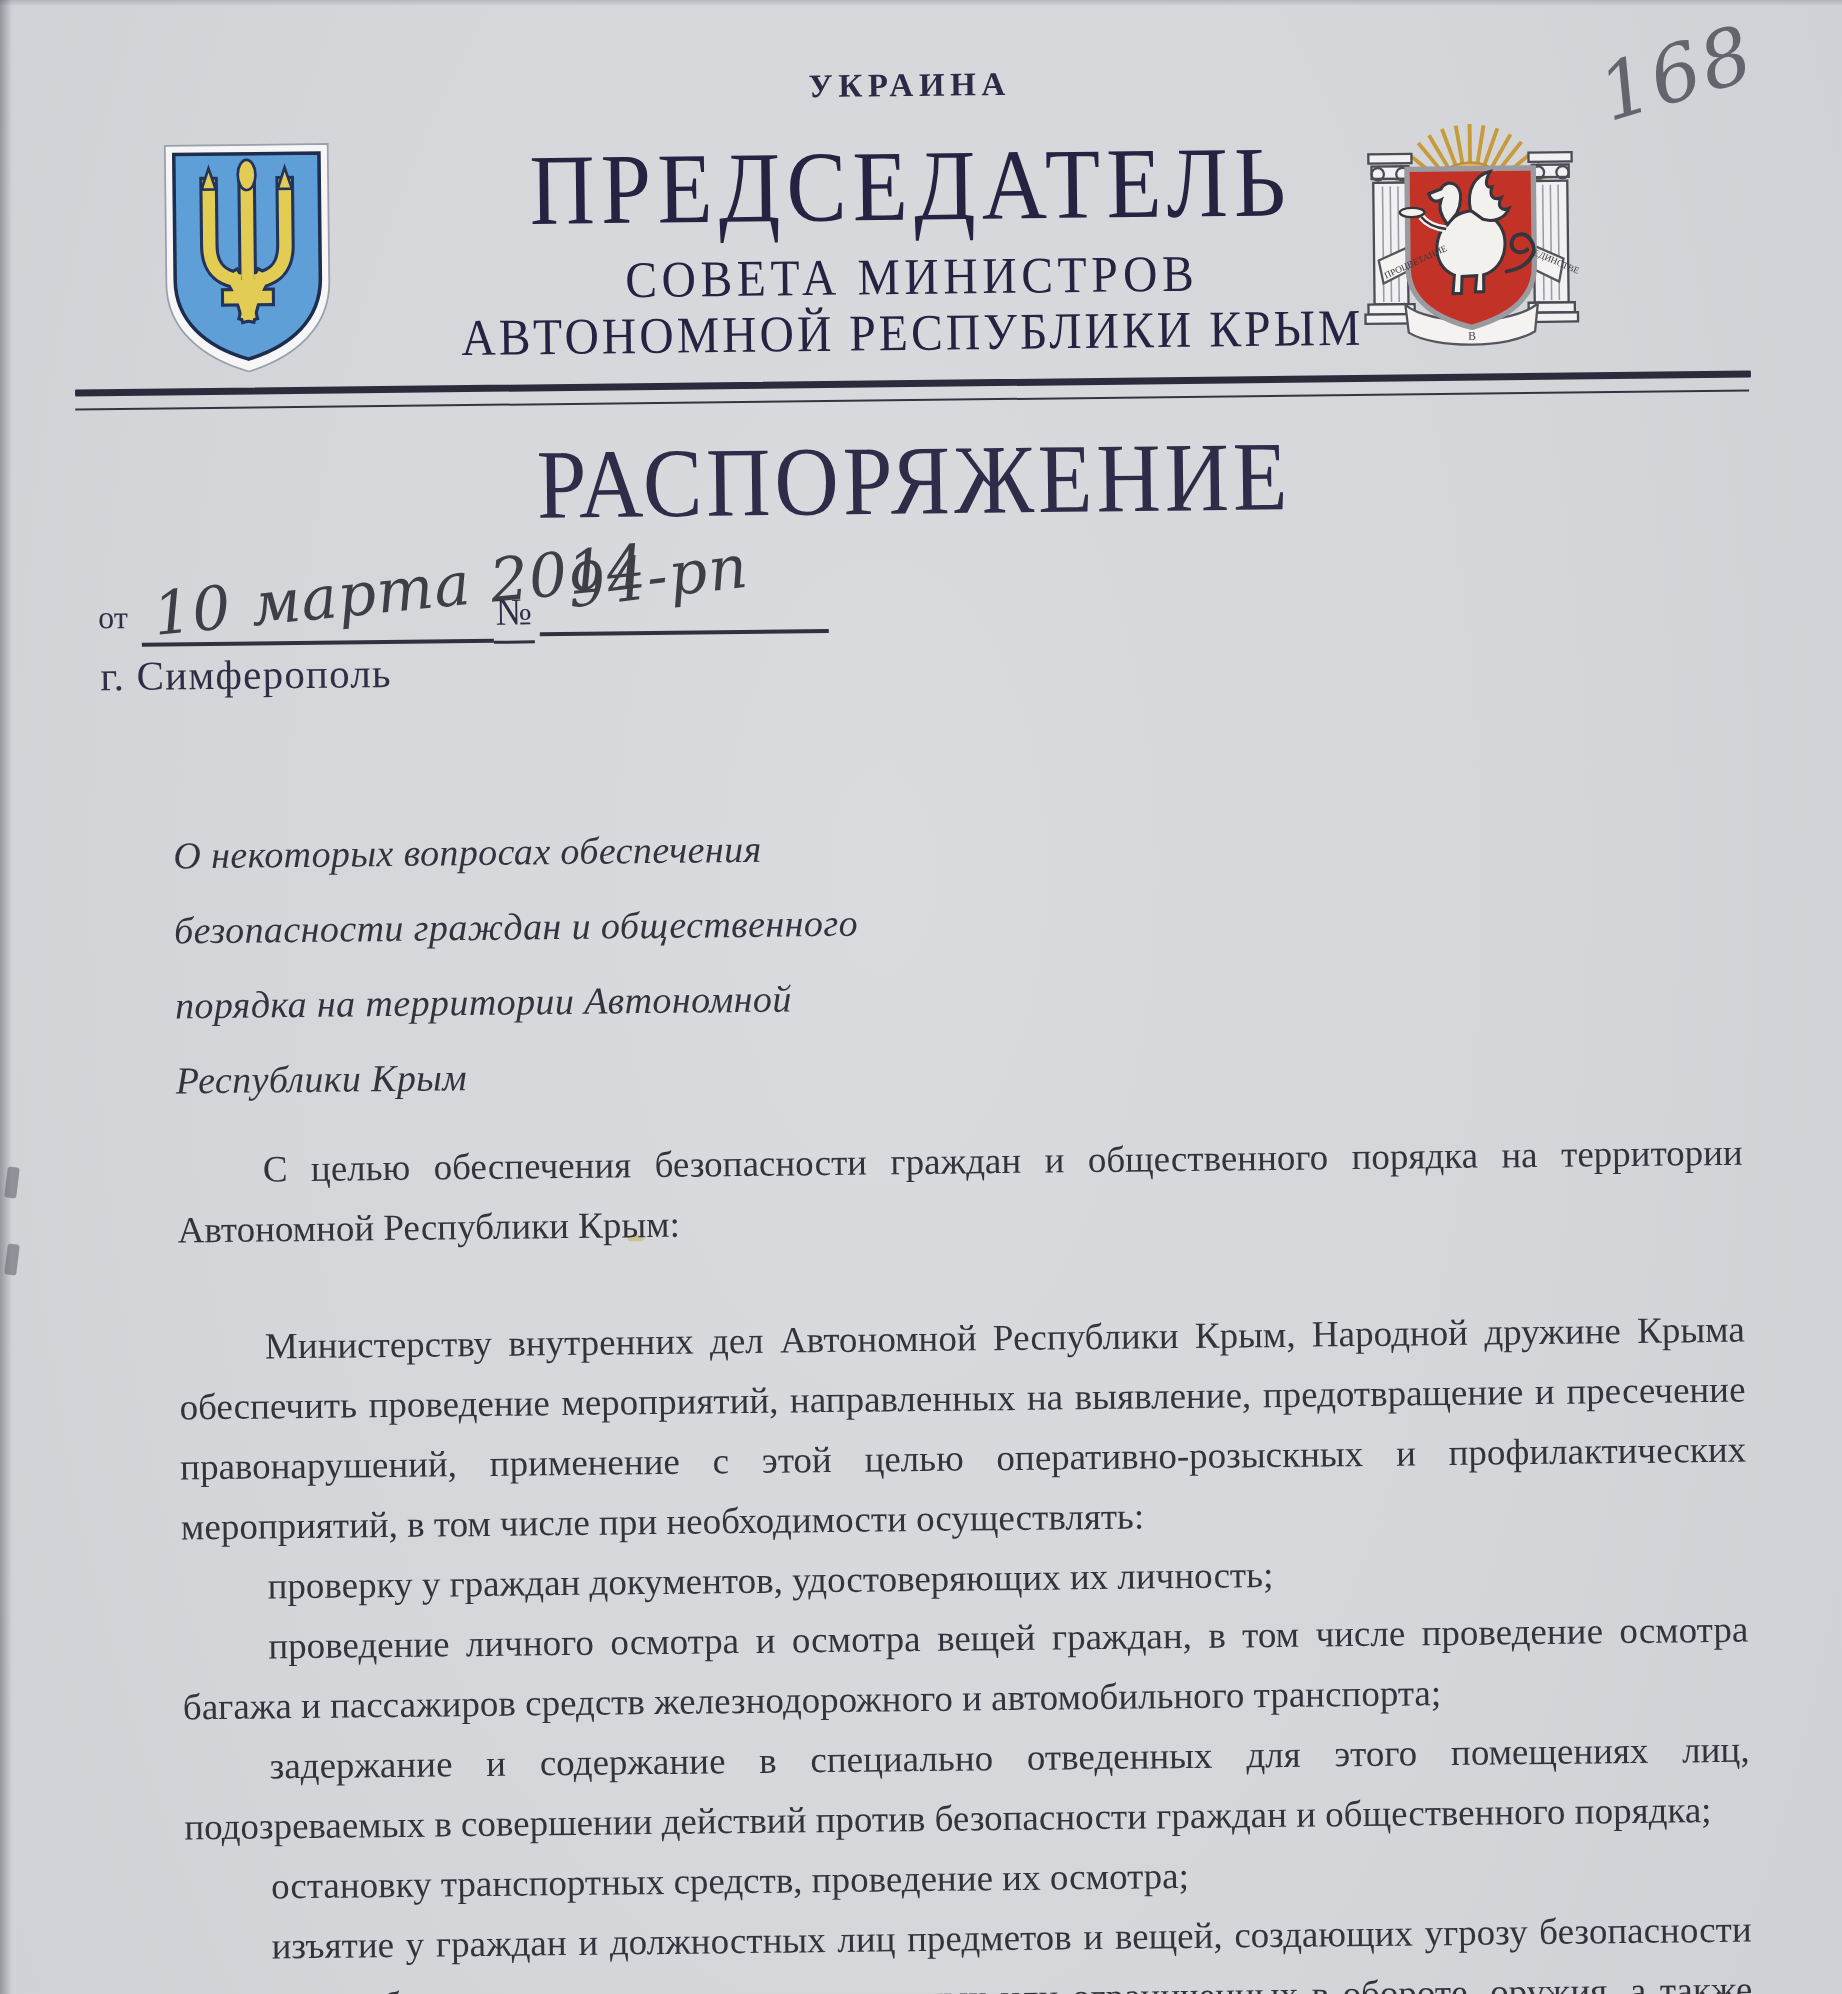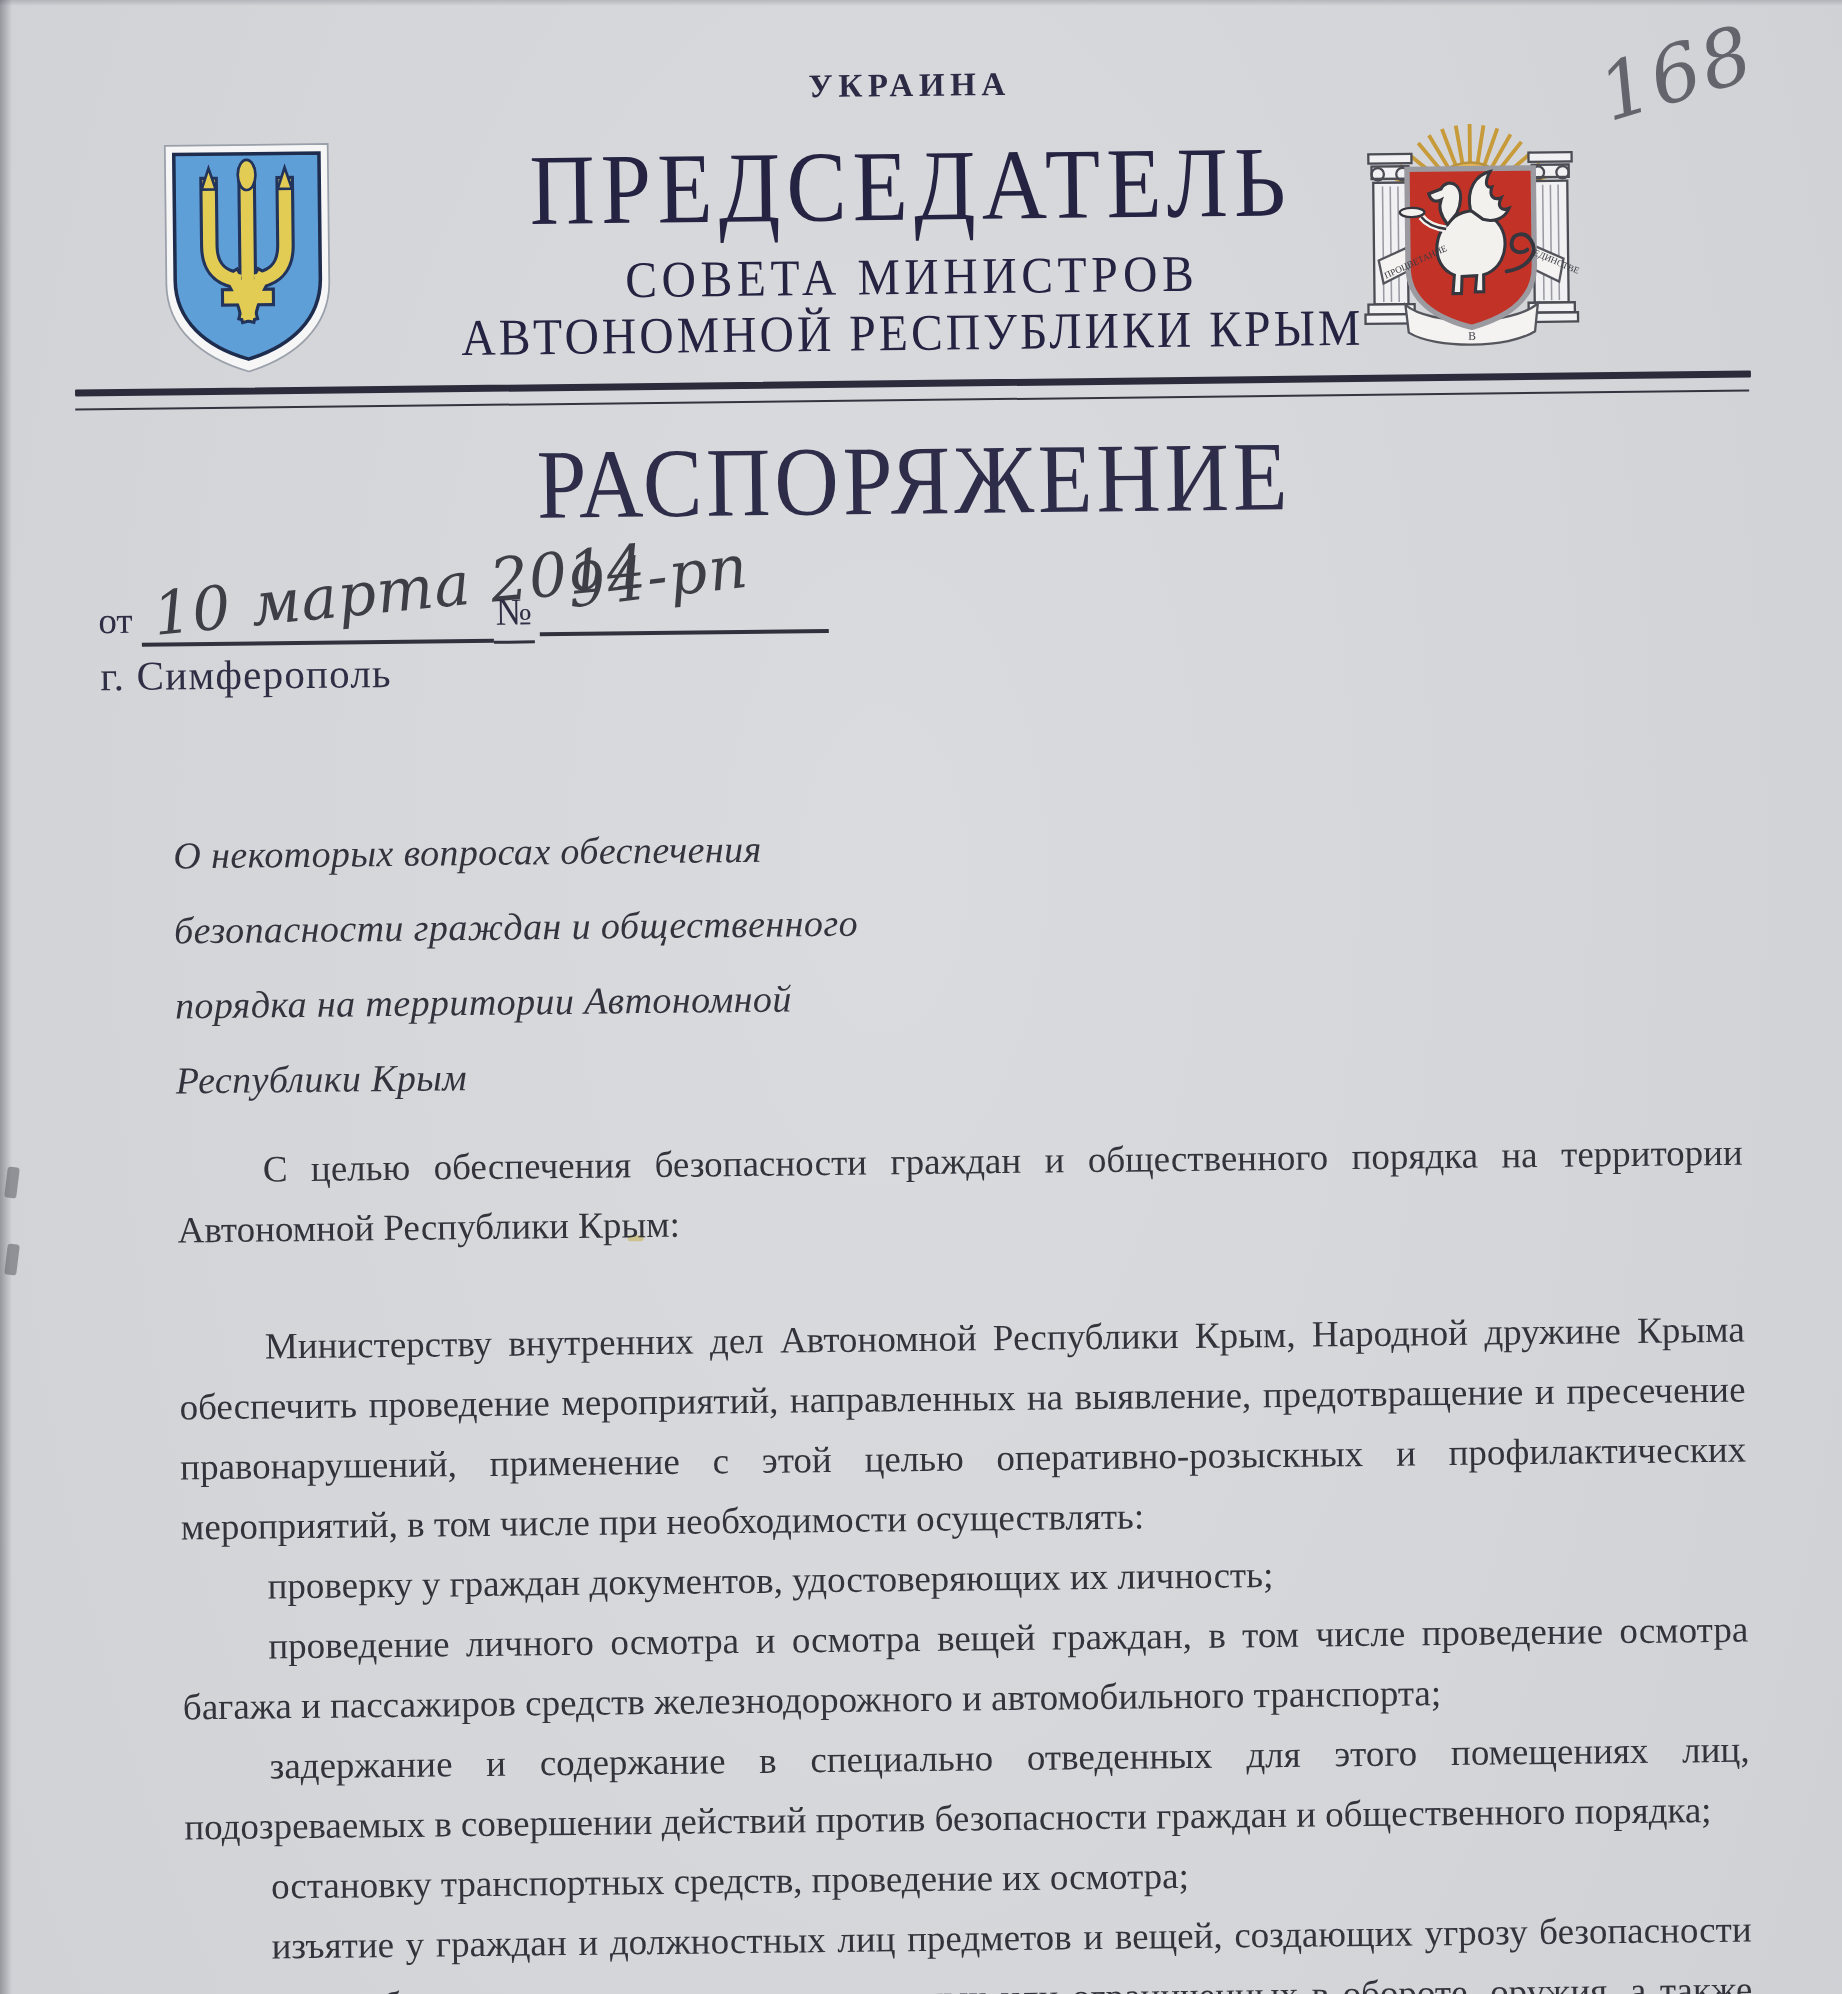--- a/index.html
+++ b/index.html
@@ -61,21 +61,21 @@
   .emblem-crimea{position:absolute;left:1365px;top:114px;width:231px;height:279px;}
   .emblem-ua svg,.emblem-crimea svg{width:100%;height:100%;}
   .rule-thick{position:absolute;left:83px;right:83px;top:380px;height:7.2px;background:#2b2b3b;border-radius:1.2px;}
   .rule-thin{position:absolute;left:83px;right:85px;top:399px;height:2.4px;background:#34343f;}
   .doc-type{
     position:absolute;top:428px;left:0;right:0;text-align:center;
     font-size:91px;letter-spacing:4px;color:#2d2d49;
     transform:scale(.98,1.08);
   }
   .date-line{position:absolute;left:106px;top:559px;width:838px;height:96px;}
-  .from-label{position:absolute;left:-2.4px;top:31px;font-size:37px;color:#2e2e44;}
+  .from-label{position:absolute;left:-2.4px;top:31px;font-size:32px;color:#2e2e44;}
   .hw{
     font-family:"DejaVu Serif", serif;font-style:italic;color:#3e3e46;
     white-space:nowrap;
   }
   .hw-date{position:absolute;left:52px;top:-10.4px;font-size:60px;transform:rotate(-5deg);letter-spacing:0.8px;}
   .no-label{position:absolute;left:395px;top:26px;font-size:38px;color:#2e2e44;}
   .hw-number{position:absolute;left:467px;top:-21px;font-size:60px;transform:rotate(-6deg);letter-spacing:1.6px;}
   .dl-underline-1{position:absolute;left:41px;top:75px;width:352px;height:4px;background:#31313d;}
   .dl-underline-no{position:absolute;left:393px;top:77px;width:41px;height:2.8px;background:#31313d;}
   .dl-underline-2{position:absolute;left:439px;top:69px;width:289px;height:3.6px;background:#31313d;}

